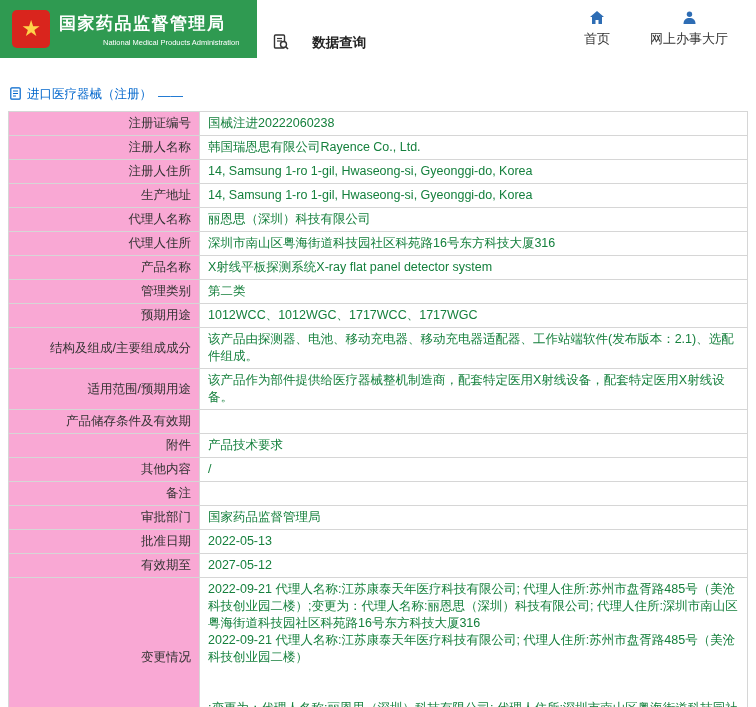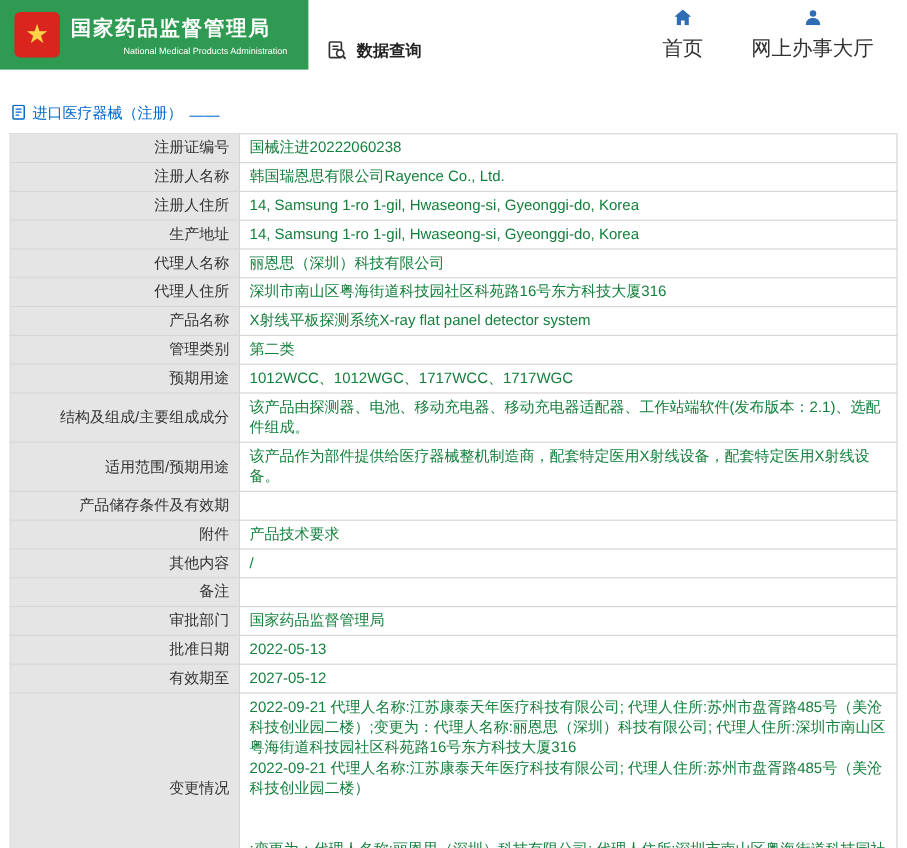--- a/index.html
+++ b/index.html
@@ -20,28 +20,28 @@
   .emblem {
     width: 38px; height: 38px; flex: 0 0 38px;
     background: #d9251d; border-radius: 5px;
     color: #ffd24a; font-size: 22px; line-height: 38px;
     display: flex; align-items: center; justify-content: center;
   }
   .brand-text { display: flex; flex-direction: column; }
   .brand-cn { color: #fff; font-size: 17px; font-weight: bold; letter-spacing: 1.5px; white-space: nowrap; }
   .brand-en { color: #fff; font-size: 7.5px; margin-top: 3px; white-space: nowrap; padding-left: 44px; }
   .data-query {
-    display: flex; align-items: center; gap: 8px;
+    display: flex; align-items: center; gap: 23px;
     margin-left: 16px; align-self: center;
     font-size: 13.5px; font-weight: bold; color: #222; cursor: pointer; margin-top: 28px;
   }
   .top-nav { margin-left: auto; display: flex; gap: 40px; align-items: center; padding-right: 28px; }
   .nav-item {
     display: flex; flex-direction: column; align-items: center; gap: 3px;
-    font-size: 17px; color: #333; text-decoration: none; cursor: pointer; white-space: nowrap;
+    font-size: 13px; color: #333; text-decoration: none; cursor: pointer; white-space: nowrap;
   }
   
   .breadcrumb {
     display: flex; align-items: flex-end; gap: 6px;
     margin: 28px 8px 8px 10px;
     font-size: 12.5px; color: #0066cc;
   }
   .breadcrumb a { color: #0066cc; text-decoration: none; cursor: pointer; }
   .crumb-sep { color: #0066cc; }
   
@@ -51,21 +51,21 @@
     font-size: 12.5px;
   }
   .info-table td {
     border: 1px solid #d6d6d6;
     padding: 3px 8px;
     line-height: 17px;
     height: 22px;
     vertical-align: middle;
   }
   td.label {
-    width: 191px; background: #e5e5e5;
+    width: 191px; background: #f9a8d4;
     text-align: right; color: #333;
   }
   td.value { color: #15803d; white-space: pre-line; word-break: break-word; }
 </style>
 </head>
 <body>
 
 <div class="header">
   <div class="brand">
     <div class="emblem">

